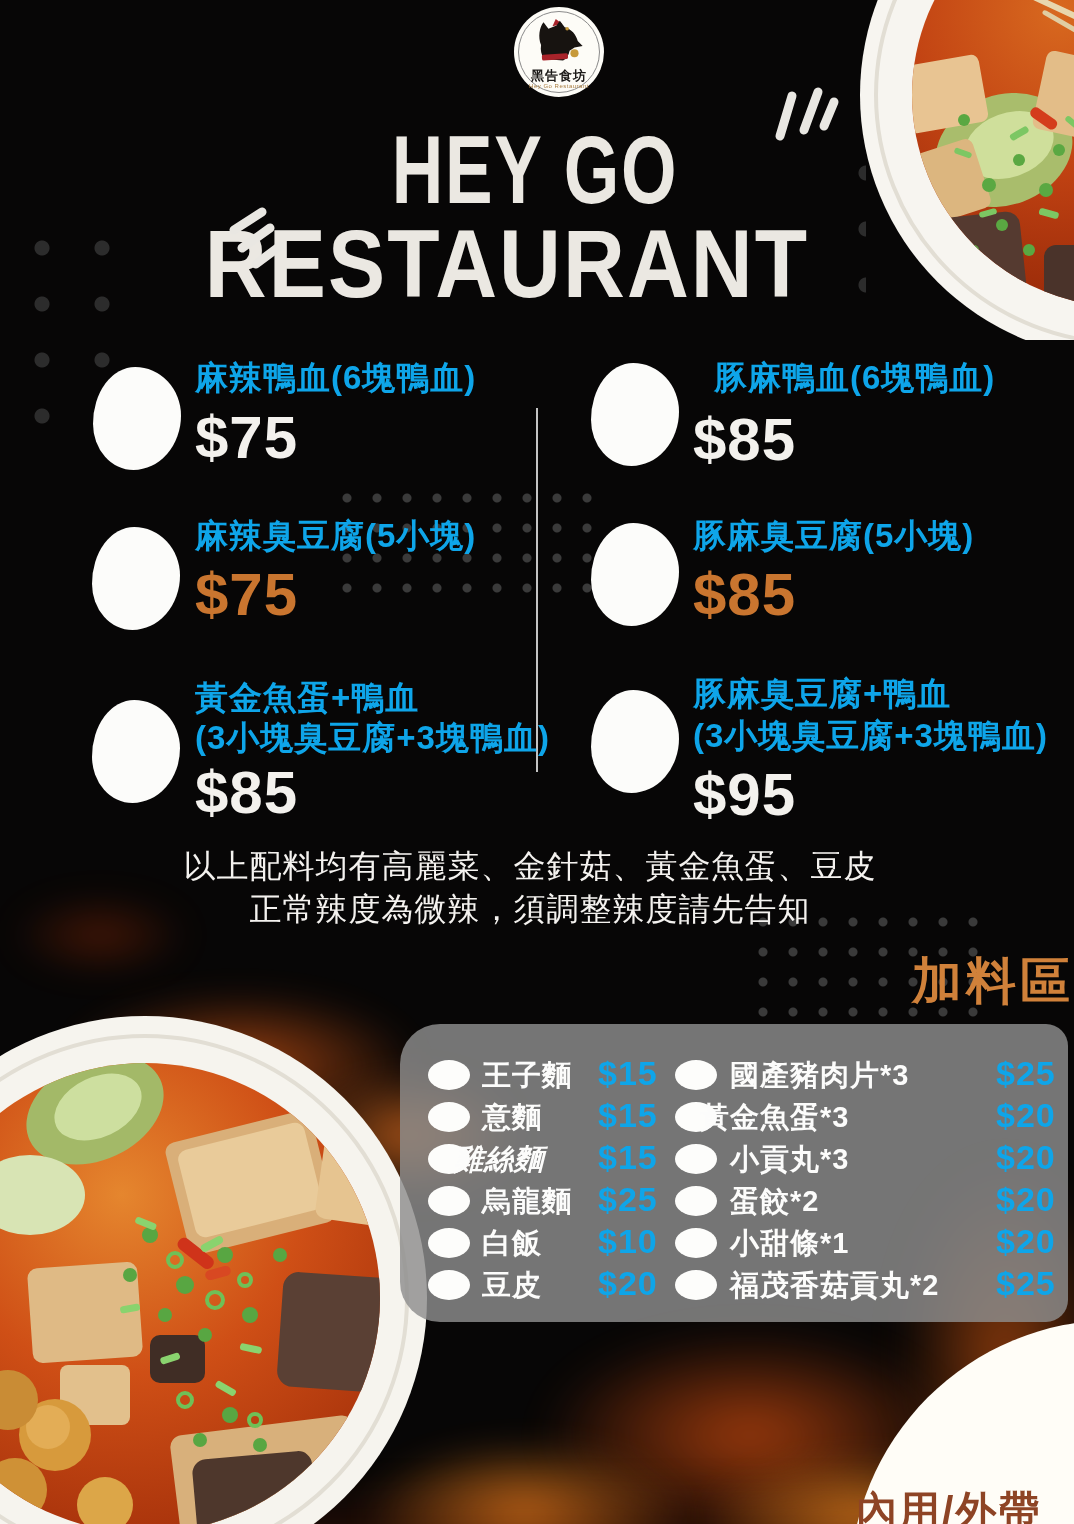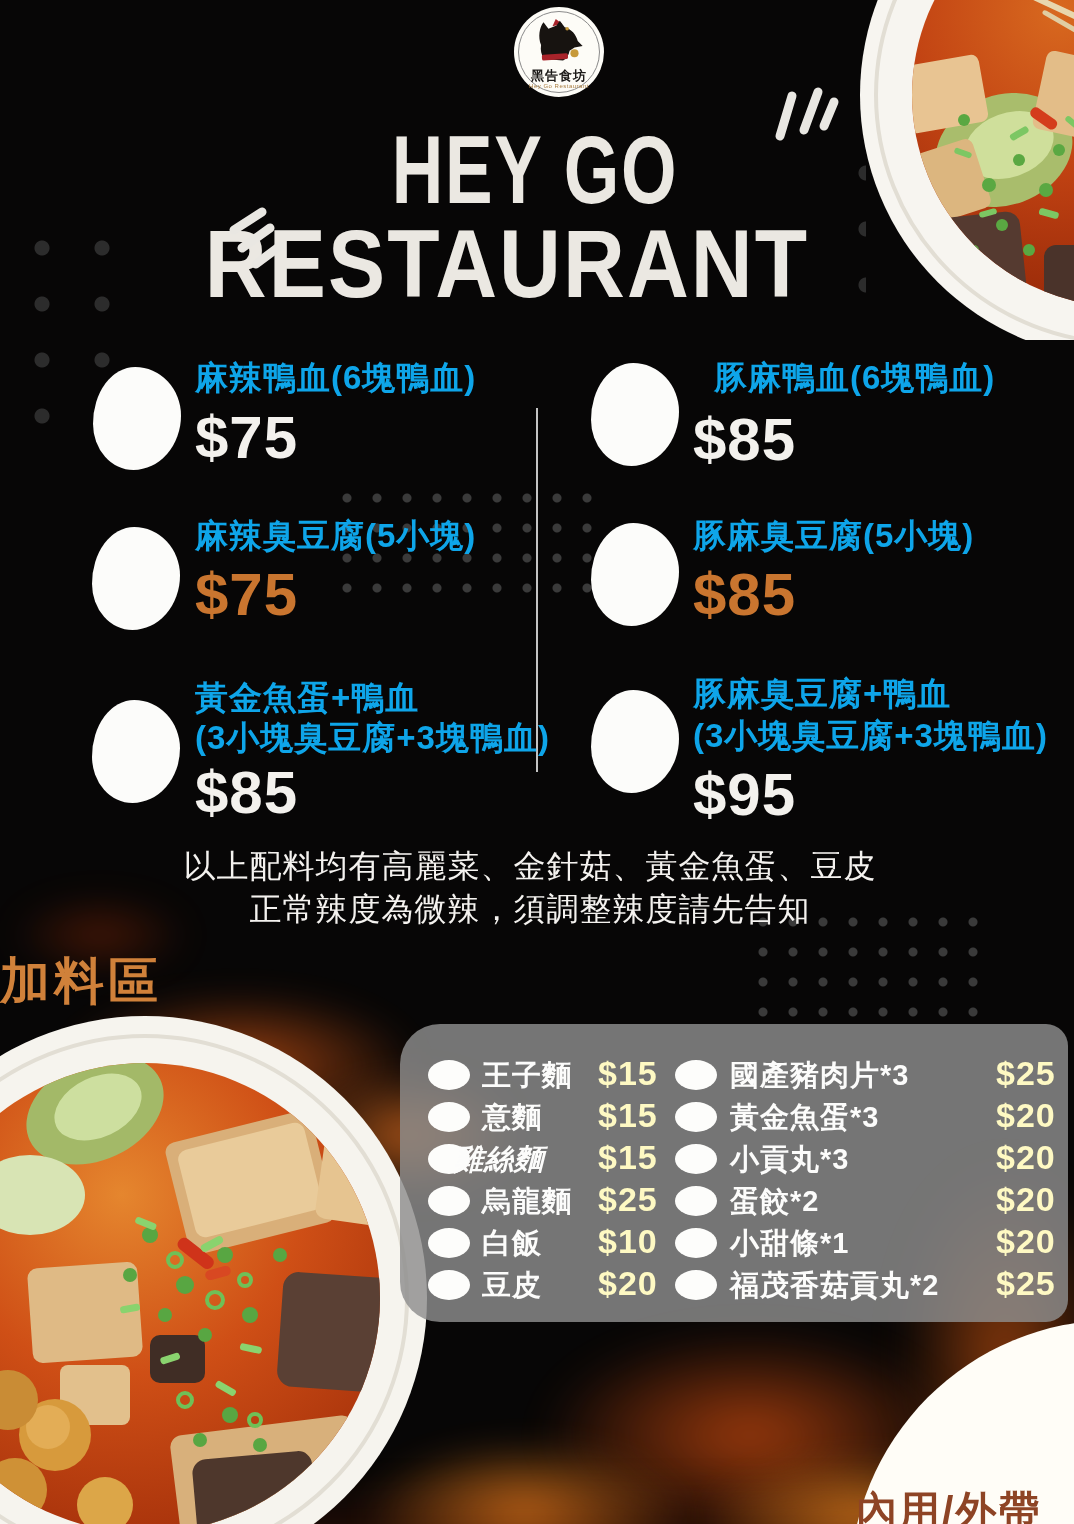--- a/index.html
+++ b/index.html
@@ -24,27 +24,27 @@
   
   .mi-circle{position:absolute;width:88px;height:103px;background:#fcfcfa;
              border-radius:48% 52% 54% 46% / 55% 47% 53% 45%;}
   .mi-name,.mi-sub{position:absolute;font-size:33px;font-weight:600;color:#0ea5e9;letter-spacing:1px;white-space:nowrap;}
   .mi-price{position:absolute;font-size:60px;font-weight:800;color:#f3f1ed;letter-spacing:1px;}
   .mi-price.accent{color:#c9752f;}
   .divider{position:absolute;left:536px;top:408px;width:2px;height:364px;background:#d8d8d8;opacity:.9;}
   
   .note{position:absolute;left:0;right:14px;text-align:center;font-size:32px;font-weight:500;color:#f4f2ef;letter-spacing:1px;}
   
-  .addons-header{position:absolute;left:0;right:0;top:948px;text-align:left;font-size:50px;font-weight:800;
+  .addons-header{position:absolute;left:0;right:0;top:948px;text-align:right;font-size:50px;font-weight:800;
                  color:#d0813a;letter-spacing:4px;}
   .panel{position:absolute;left:400px;top:1024px;width:668px;height:298px;background:rgba(142,142,142,.82);
          border-radius:40px 22px 22px 40px;}
   .ad-circle{position:absolute;width:42px;height:30px;background:#fdfdfb;border-radius:50%;}
   .ad-name{position:absolute;font-size:29px;font-weight:600;color:#fcfcfb;letter-spacing:1px;white-space:nowrap;}
-  .ad-price{position:absolute;font-size:34px;font-weight:800;color:#fef9c3;letter-spacing:1px;}
+  .ad-price{position:absolute;font-size:34px;font-weight:800;color:#0ea5e9;letter-spacing:1px;}
   
   .dine-circle{position:absolute;left:850px;top:1320px;width:530px;height:530px;background:#fffdf7;border-radius:50%;}
   .dine-label{position:absolute;left:856px;top:1452px;font-size:41px;font-weight:800;color:#8e4425;letter-spacing:2px;white-space:nowrap;margin-top:32px;}
   .bowl{position:absolute;overflow:hidden;}
 </style>
 </head>
 <body>
 
 <div class="page">
 
@@ -259,21 +259,21 @@
   <div class="ad-name" style="left:482px;top:1224px;">白飯</div>
   <div class="ad-price" style="left:598px;top:1222px;">$10</div>
   <div class="ad-circle" style="left:428px;top:1270px;"></div>
   <div class="ad-name" style="left:482px;top:1266px;">豆皮</div>
   <div class="ad-price" style="left:598px;top:1264px;">$20</div>
 
   <div class="ad-circle" style="left:675px;top:1060px;"></div>
   <div class="ad-name" style="left:730px;top:1056px;">國產豬肉片*3</div>
   <div class="ad-price" style="left:996px;top:1054px;">$25</div>
   <div class="ad-circle" style="left:675px;top:1102px;"></div>
-  <div class="ad-name" style="left:730px;top:1098px;">黃金魚蛋*3</div>
+  <div class="ad-name" style="left:700px;top:1098px;">黃金魚蛋*3</div>
   <div class="ad-price" style="left:996px;top:1096px;">$20</div>
   <div class="ad-circle" style="left:675px;top:1144px;"></div>
   <div class="ad-name" style="left:730px;top:1140px;">小貢丸*3</div>
   <div class="ad-price" style="left:996px;top:1138px;">$20</div>
   <div class="ad-circle" style="left:675px;top:1186px;"></div>
   <div class="ad-name" style="left:730px;top:1182px;">蛋餃*2</div>
   <div class="ad-price" style="left:996px;top:1180px;">$20</div>
   <div class="ad-circle" style="left:675px;top:1228px;"></div>
   <div class="ad-name" style="left:730px;top:1224px;">小甜條*1</div>
   <div class="ad-price" style="left:996px;top:1222px;">$20</div>

